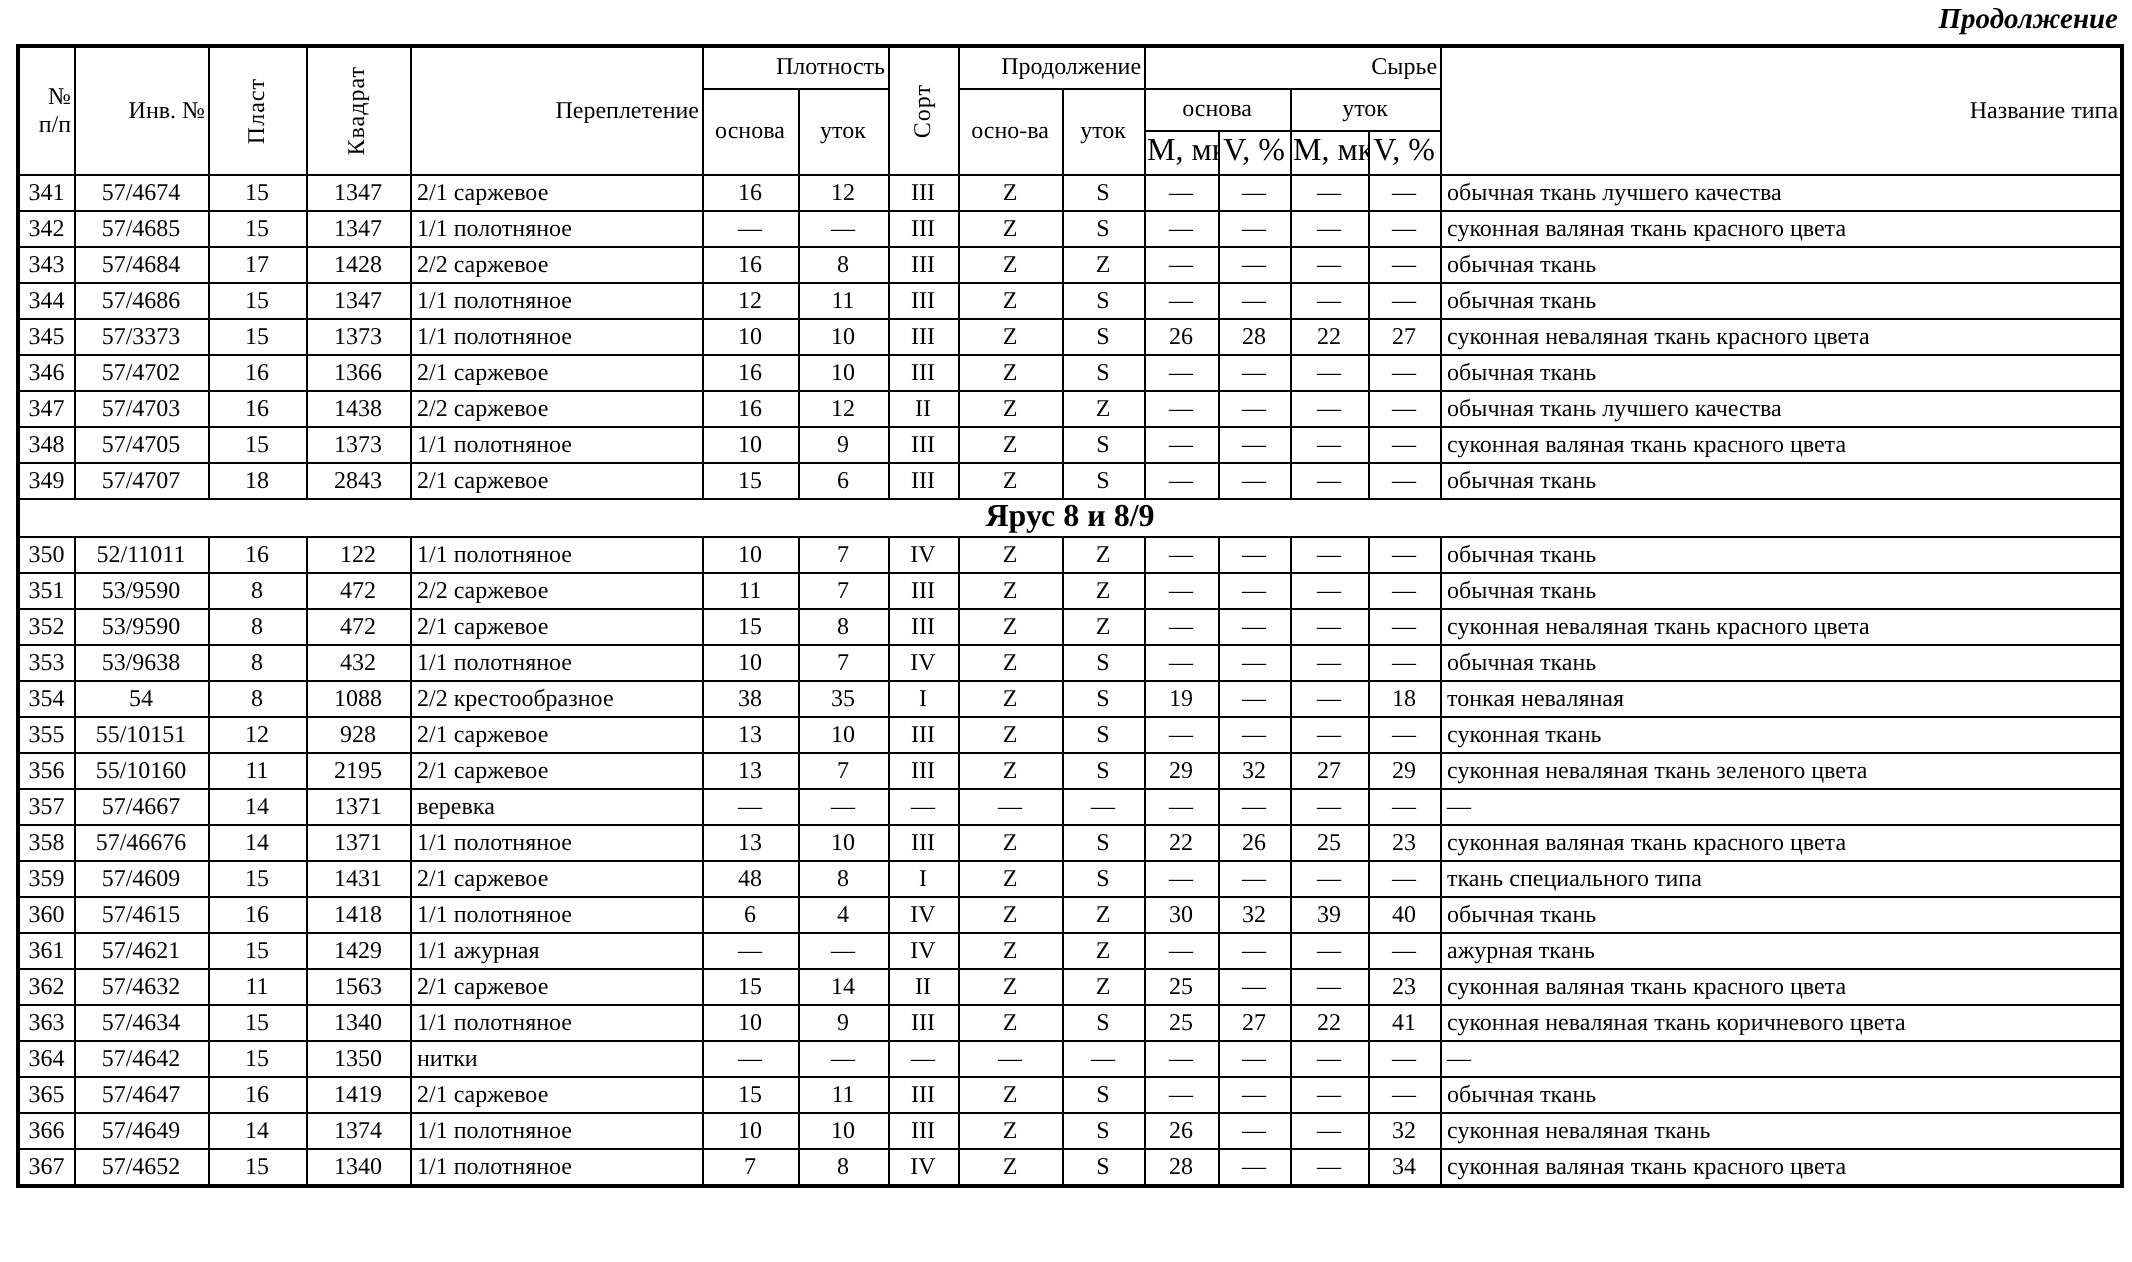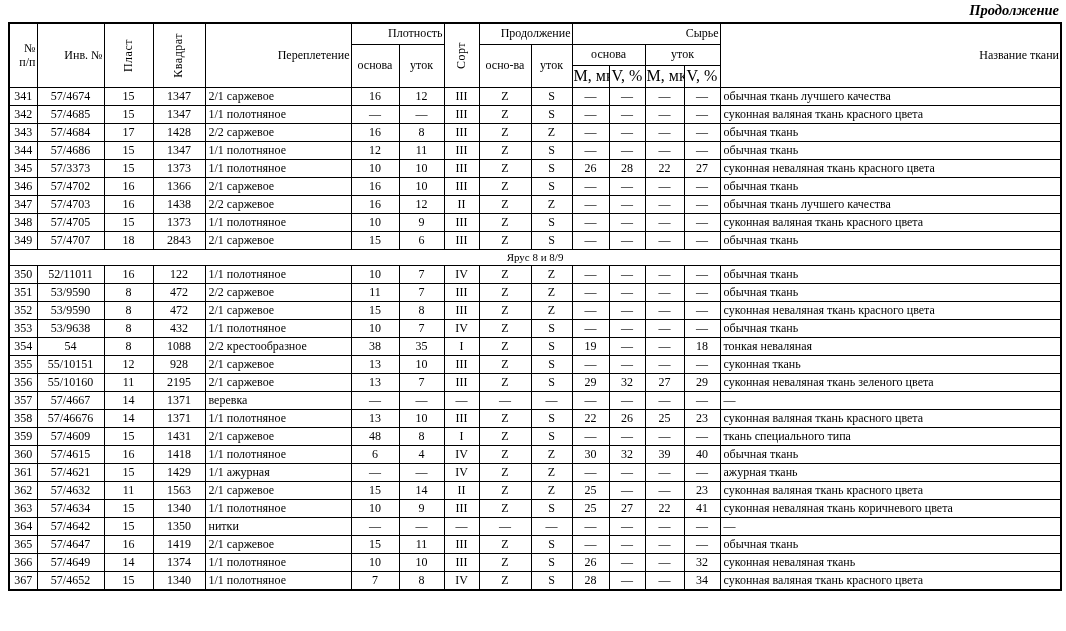--- a/index.html
+++ b/index.html
@@ -31,21 +31,21 @@
   .vtext{
     writing-mode:vertical-rl;
     transform:rotate(180deg);
     margin:0 auto;
     font-size:12px;
     letter-spacing:0.5px;
   }
   tbody td{height:17px;}
   tbody td.c4,tbody td.c14{text-align:left;padding-left:3px;margin-top:44px;}
   tbody tr.section-row td{
-    font-weight:normal;height:15px;text-align:center;font-size:11px;
+    font-weight:bold;height:15px;text-align:center;font-size:16px;
   }
 </style>
 </head>
 <body>
 
 <div class="continuation">Продолжение</div>
 
 <table class="main">
   <colgroup>
     <col style="width:28px">
@@ -75,21 +75,21 @@
       <th rowspan="3">
           <div class="vtext">Квадрат</div>
         </th>
       <th rowspan="3">Переплетение</th>
       <th colspan="2">Плотность</th>
       <th rowspan="3">
           <div class="vtext">Сорт</div>
         </th>
       <th colspan="2">Продолжение</th>
       <th colspan="4">Сырье</th>
-      <th rowspan="3">Название ткани</th>
+      <th rowspan="3">Название типа</th>
     </tr>
     <tr class="h2">
       <th rowspan="2">основа</th>
       <th rowspan="2">уток</th>
       <th rowspan="2">осно-ва</th>
       <th rowspan="2">уток</th>
       <th colspan="2">основа</th>
       <th colspan="2">уток</th>
     </tr>
     <tr class="h3">

